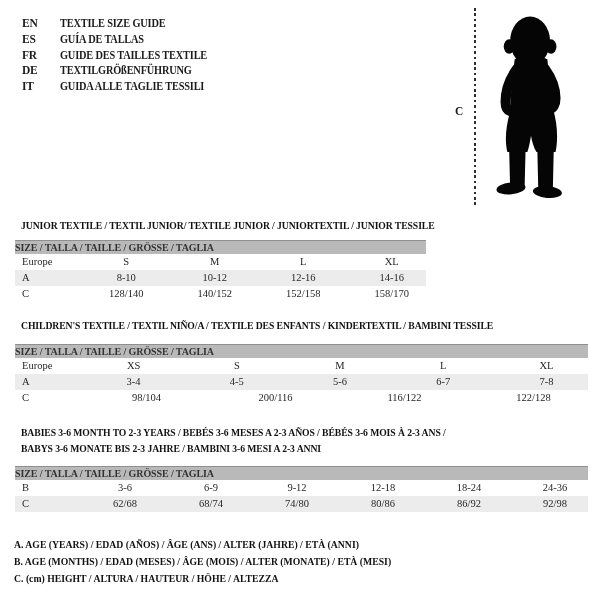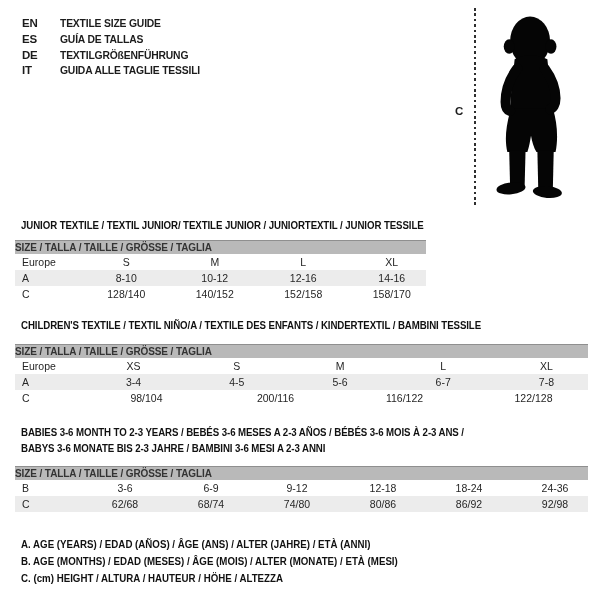--- a/index.html
+++ b/index.html
@@ -1,18 +1,18 @@
 <!DOCTYPE html>
 <html><head>
 <meta charset="utf-8">
 <style>
   html,body{margin:0;padding:0;background:#ffffff;}
   .page{
     position:relative;width:600px;height:600px;background:#ffffff;overflow:hidden;
-    font-family:Liberation Sans, sans-serif;color:#1c1c1c;
+    font-family:Liberation Serif, serif;color:#1c1c1c;
   }
   
   .lang-list{position:absolute;left:22px;top:16px;}
   .lang-row{display:flex;height:15.8px;line-height:15.8px;font-size:11.5px;font-weight:bold;letter-spacing:-0.2px;}
   .lang-code{width:38px;flex:0 0 38px;}
   .lang-title{white-space:nowrap;transform:scaleX(0.9);transform-origin:left center;}
   
   .measure-line{position:absolute;left:474px;top:8px;width:2px;height:198px;
     background:repeating-linear-gradient(to bottom,#2e2e2e 0 2.6px,transparent 2.6px 5.4px);}
   .measure-label{position:absolute;left:455px;top:105px;font-size:11.5px;font-weight:bold;}
@@ -24,37 +24,41 @@
   .tbl{position:absolute;left:15px;}
   .w-narrow{width:411px;}
   .w-full{width:573px;}
   .thead{height:13px;line-height:13px;background:#b9b9b9;border-top:1px solid #8f8f8f;
     font-size:10px;font-weight:bold;color:#333;letter-spacing:-0.1px;}
   .trow{display:flex;height:16px;line-height:16px;font-size:10.5px;color:#262626;gap:20px;}
   .trow.alt{background:#ececec;}
   .tcell{flex:1;text-align:center;}
   .tcell.first{flex:0 0 50px;text-align:left;padding-left:7px;}
   
-  .notes{position:absolute;left:21px;top:536px;}
+  .notes{position:absolute;left:14px;top:536px;}
   .note-line{height:17.2px;line-height:17.2px;font-size:10.8px;font-weight:bold;white-space:nowrap;
     transform:scaleX(0.9);transform-origin:left center;color:#111;}
 </style>
 </head>
 <body>
 
 <div class="page">
 
   <div class="lang-list">
     <div class="lang-row">
       <span class="lang-code">EN</span>
       <span class="lang-title">TEXTILE SIZE GUIDE</span>
     </div>
     <div class="lang-row">
       <span class="lang-code">ES</span>
       <span class="lang-title">GUÍA DE TALLAS</span>
+    </div>
+    <div class="lang-row">
+      <span class="lang-code">FR</span>
+      <span class="lang-title">GUIDE DES TAILLES TEXTILE</span>
     </div>
     <div class="lang-row">
       <span class="lang-code">DE</span>
       <span class="lang-title">TEXTILGRÖßENFÜHRUNG</span>
     </div>
     <div class="lang-row">
       <span class="lang-code">IT</span>
       <span class="lang-title">GUIDA ALLE TAGLIE TESSILI</span>
     </div>
   </div>

